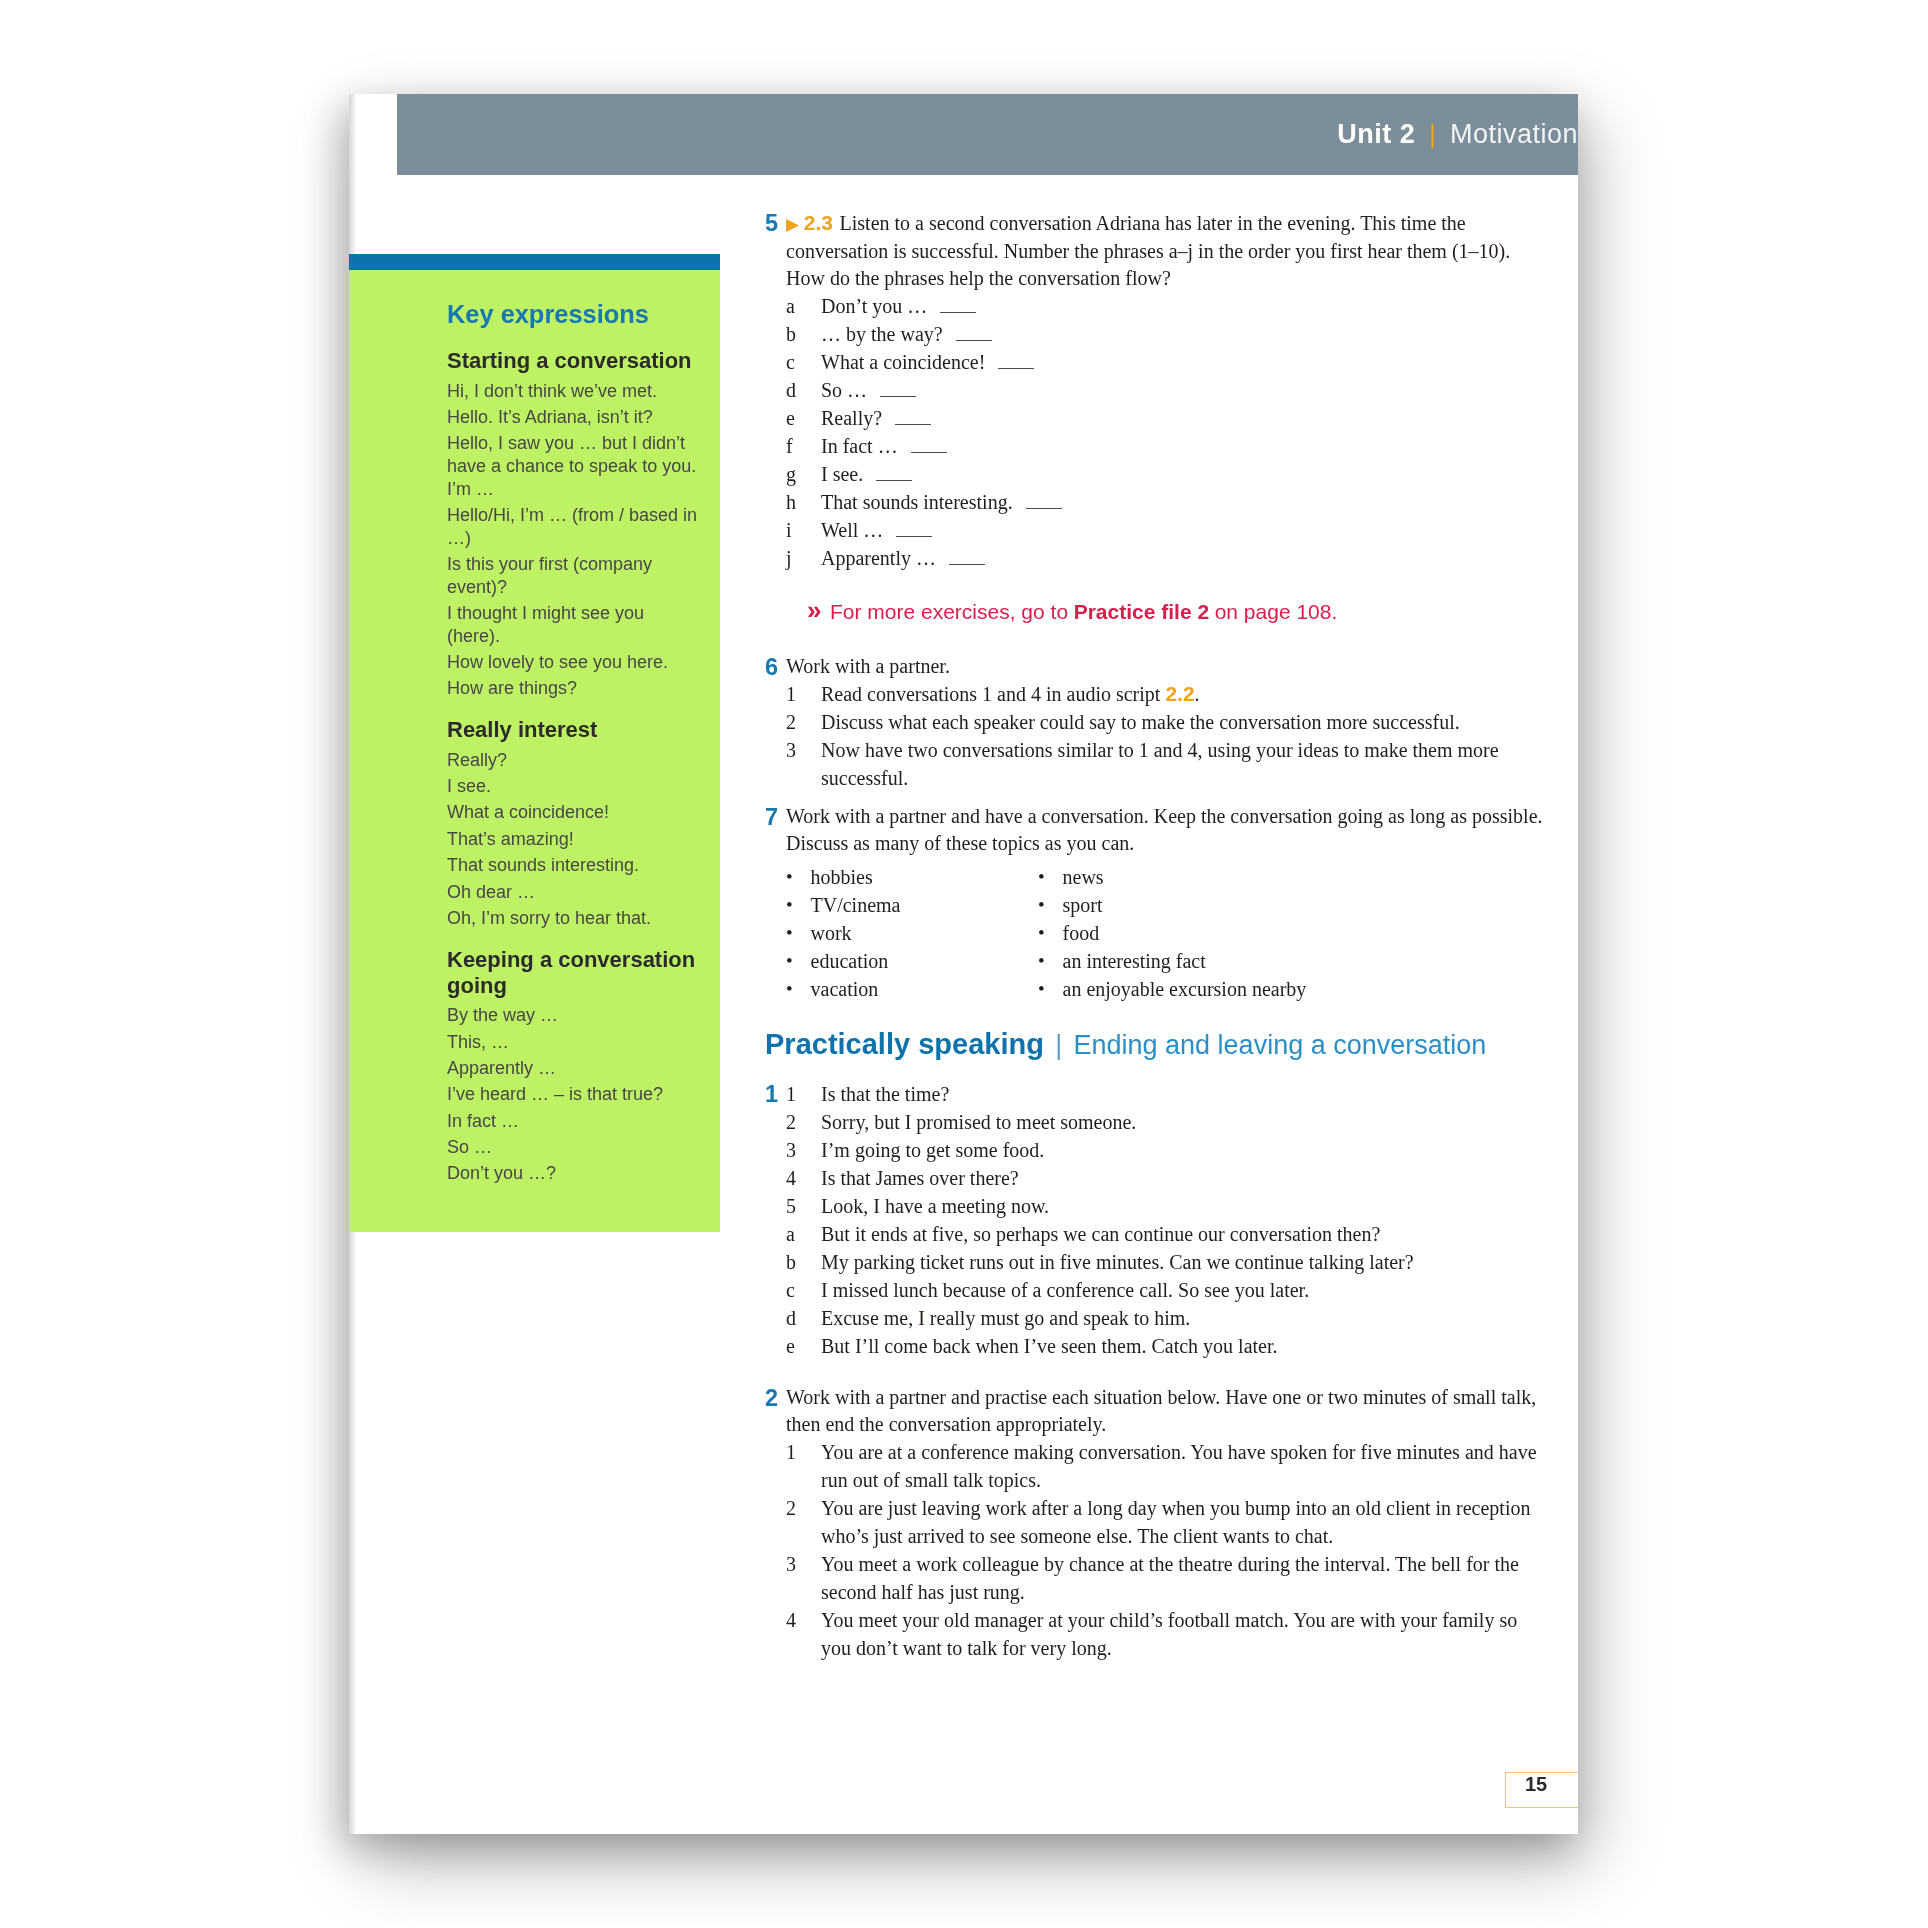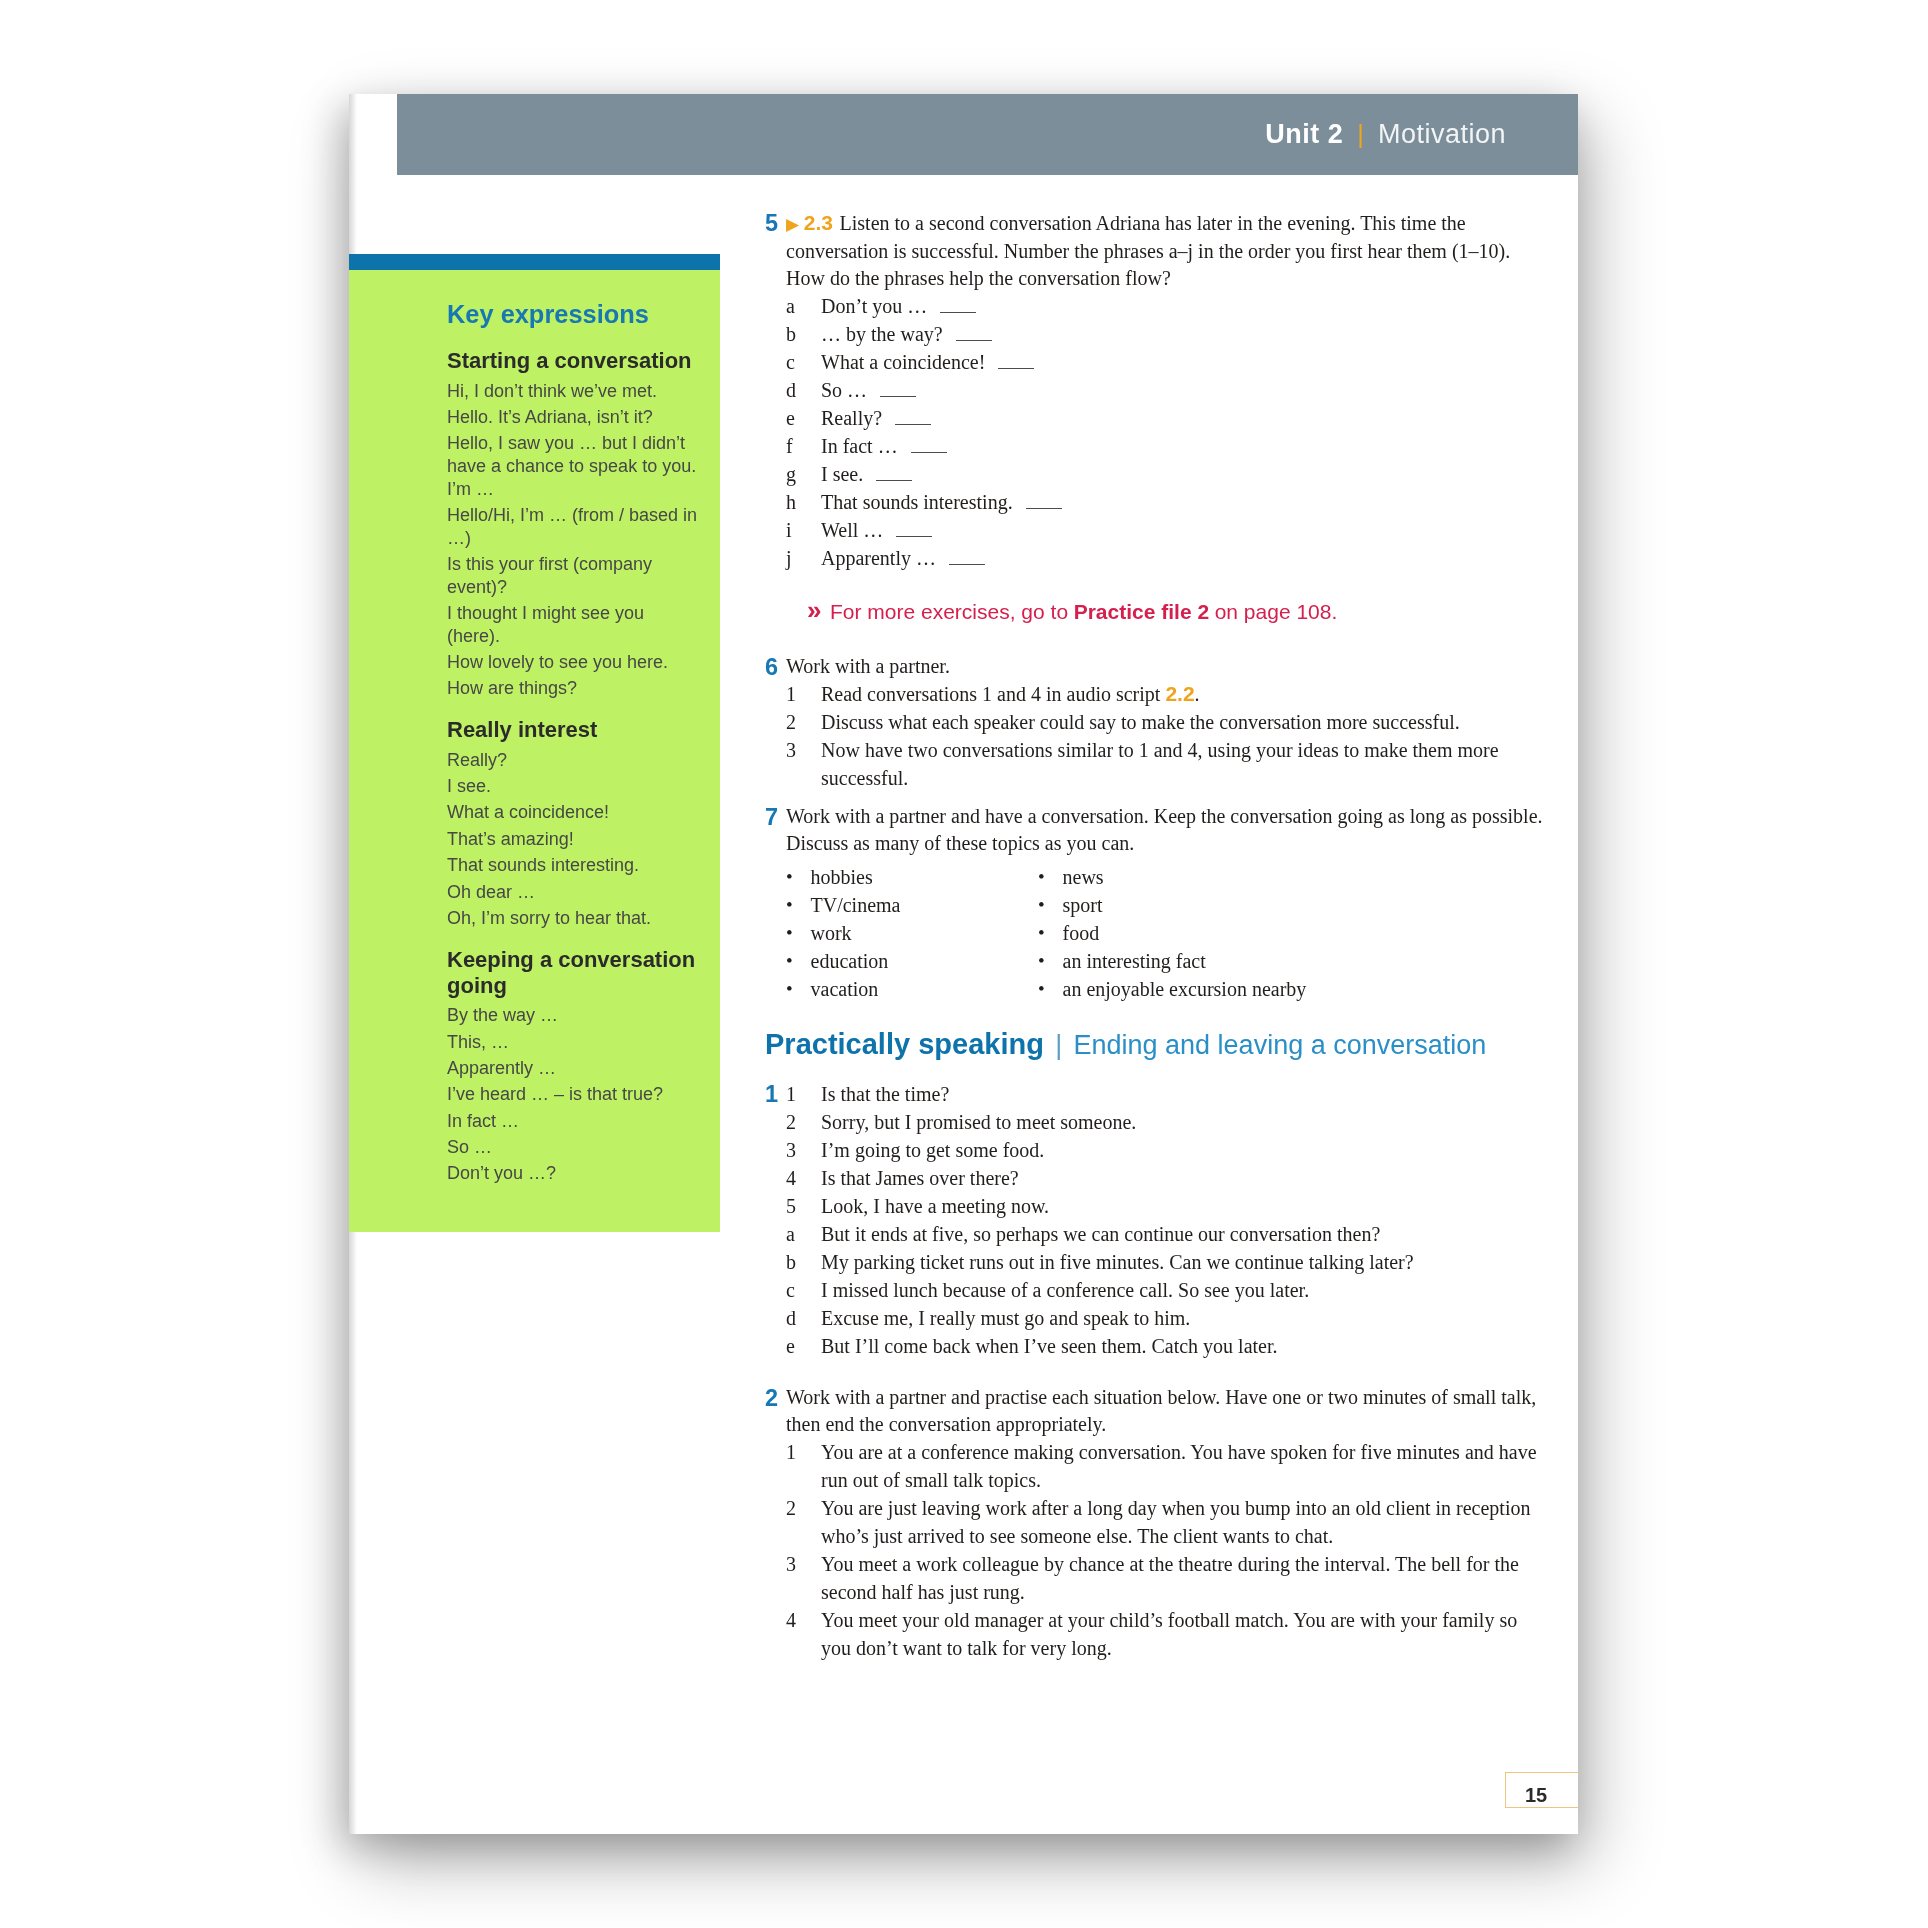--- a/index.html
+++ b/index.html
@@ -3,21 +3,21 @@
 <meta charset="utf-8">
 <style>
   html,body{margin:0;padding:0;background:#ffffff;}
   .canvas{position:relative;width:1928px;height:1928px;background:#ffffff;overflow:hidden;font-family:"Liberation Serif",serif;}
   .page{position:absolute;left:349px;top:94px;width:1229px;height:1740px;background:#ffffff;
         box-shadow:-9.4px 13px 36px rgba(0,0,0,0.22), 13px 28px 66px rgba(0,0,0,0.28);}
   .page-edge{position:absolute;left:0;top:0;bottom:0;width:7.5px;background:linear-gradient(to right,rgba(0,0,0,0.16),rgba(0,0,0,0));}
 
   
   .header-band{position:absolute;top:0;left:0;right:0;height:81px;background:#7b8e99;
-               display:flex;align-items:center;justify-content:flex-end;padding-right:72px;box-sizing:border-box;
+               display:flex;align-items:center;justify-content:flex-end;box-sizing:border-box;
                font-family:"Liberation Sans",sans-serif;margin-left:48px;}
   .hb-unit{color:#ffffff;font-weight:bold;font-size:27px;letter-spacing:0.5px;}
   .hb-sep{color:#f0a31d;font-size:25.4px;margin:0 14px;font-weight:normal;}
   .hb-topic{color:#f2f5f6;font-size:27px;letter-spacing:0.5px;}
 
   
   .sidebar{position:absolute;left:0;top:160px;width:371px;font-family:"Liberation Sans",sans-serif;}
   .sidebar-topbar{height:16px;background:#0d74ab;}
   .sidebar-body{background:#bef264;padding:22.6px 21px 43px 98px;box-sizing:border-box;min-height:731px;}
   .kx-title{color:#1878b4;font-size:25.4px;font-weight:bold;margin:7.5px 0 19px;}
@@ -52,21 +52,21 @@
   .ps-sep{color:#5e9cbf;font-size:27px;margin:0 11.3px;font-weight:normal;}
   .ps-subtitle{color:#2a8fc7;font-size:27px;}
 
   
   .watermark{position:absolute;left:541px;top:1024px;width:520px;height:124px;background:rgba(182,235,122,0.87);
              border-radius:47px;display:flex;align-items:center;justify-content:center;z-index:6;
              font-family:"Liberation Sans",sans-serif;font-weight:bold;font-size:58px;color:#0b0b0b;letter-spacing:-0.9px;}
 
   
   .page-num{position:absolute;right:0;top:1678px;width:73px;height:36px;border:1.9px solid #f2c481;border-right:none;
-            display:flex;align-items:flex-end;padding-left:19px;box-sizing:border-box;background:#ffffff;
+            display:flex;align-items:flex-start;padding-left:19px;box-sizing:border-box;background:#ffffff;
             font-family:"Liberation Sans",sans-serif;font-weight:bold;font-size:20px;color:#2b2b2b;}
 </style>
 </head>
 <body>
 
 <div class="canvas">
   <div class="page">
     <div class="page-edge"></div>
 
     <div class="header-band">

